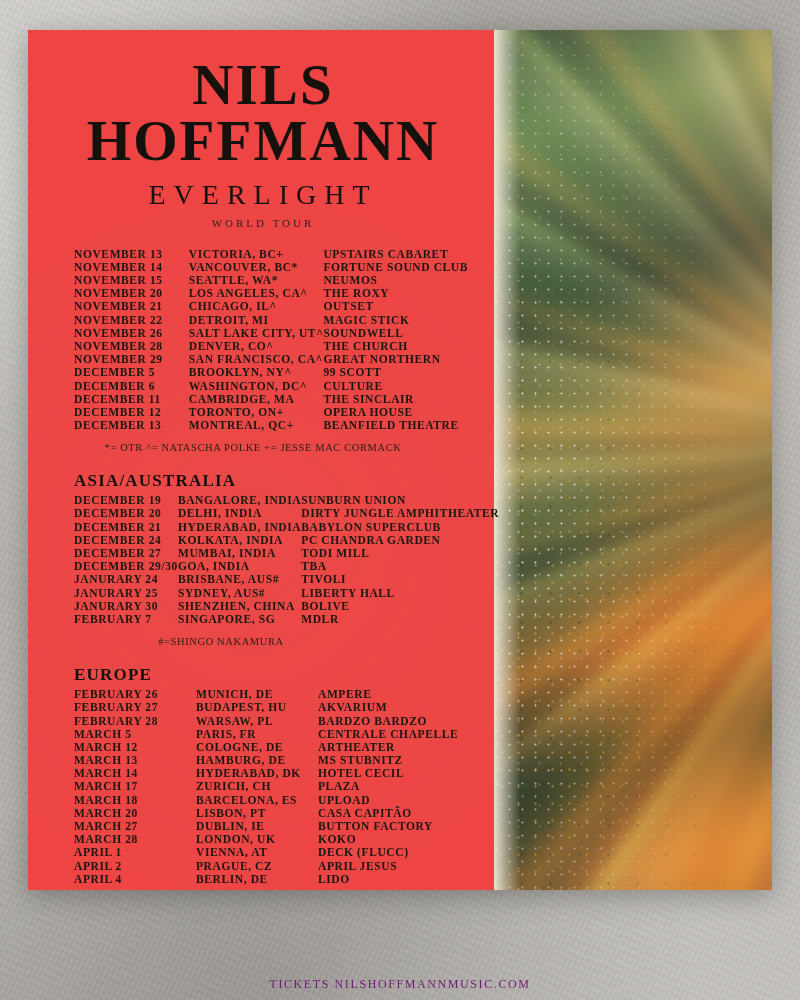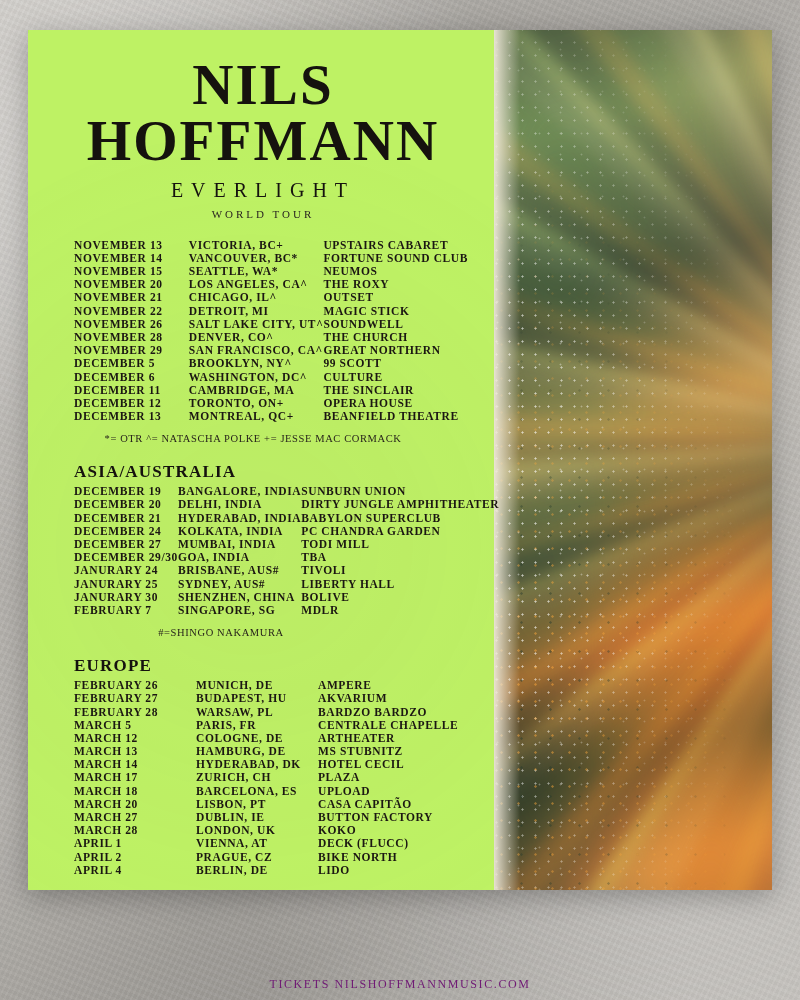--- a/index.html
+++ b/index.html
@@ -35,21 +35,21 @@
     opacity: 0.65;
   }
 
   
   #poster {
     position: absolute;
     left: 28px;
     top: 30px;
     width: 744px;
     height: 860px;
-    background: #bef264;
+    background: #ef4444;
     box-shadow: 0 6px 26px rgba(0,0,0,0.28);
     overflow: hidden;
   }
   #paper-texture {
     position: absolute;
     inset: 0;
     pointer-events: none;
     background-image:
       linear-gradient(100deg, rgba(0,0,0,0.05) 0 1px, rgba(0,0,0,0) 1px 60px),
       linear-gradient(78deg, rgba(0,0,0,0.04) 0 1px, rgba(0,0,0,0) 1px 90px),
@@ -139,21 +139,21 @@
     font-weight: 700;
     color: #15120e;
     letter-spacing: 2px;
     line-height: 0.92;
     transform: scaleX(1.02);
   }
   .headline .l1 { font-size: 56px; }
   .headline .l2 { font-size: 56px; margin-top: 4px; }
   .headline .sub {
     margin-top: 12px;
-    font-size: 20px;
+    font-size: 28px;
     letter-spacing: 8px;
     color: #15120e;
     font-family: "Liberation Serif", serif;
   }
   .headline .sub2 {
     margin-top: 6px;
     font-size: 11px;
     letter-spacing: 3px;
     color: #2a2520;
     font-family: "Liberation Serif", serif;
@@ -437,21 +437,21 @@
               <td class="venue">KOKO</td>
             </tr>
           <tr>
               <td class="date">APRIL 1</td>
               <td class="city">VIENNA, AT</td>
               <td class="venue">DECK (FLUCC)</td>
             </tr>
           <tr>
               <td class="date">APRIL 2</td>
               <td class="city">PRAGUE, CZ</td>
-              <td class="venue">BIKE NORTH</td>
+              <td class="venue">APRIL JESUS</td>
             </tr>
           <tr>
               <td class="date">APRIL 4</td>
               <td class="city">BERLIN, DE</td>
               <td class="venue">LIDO</td>
             </tr>
         </tbody>
       </table>
     </div>
 

